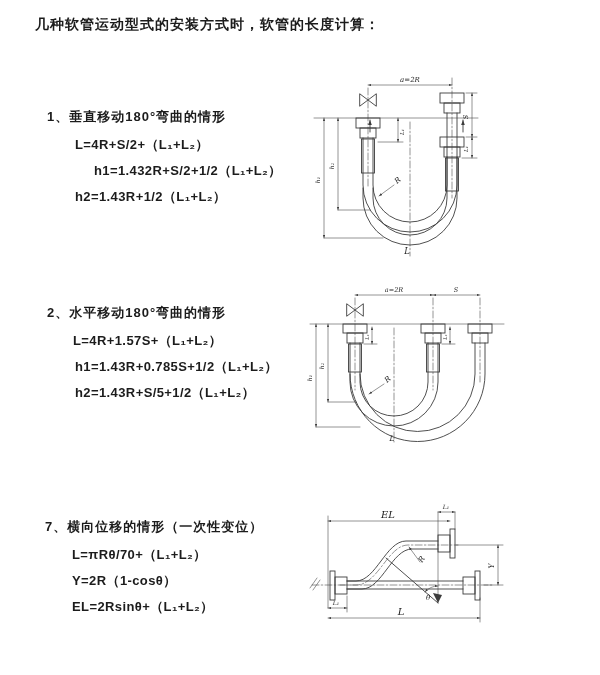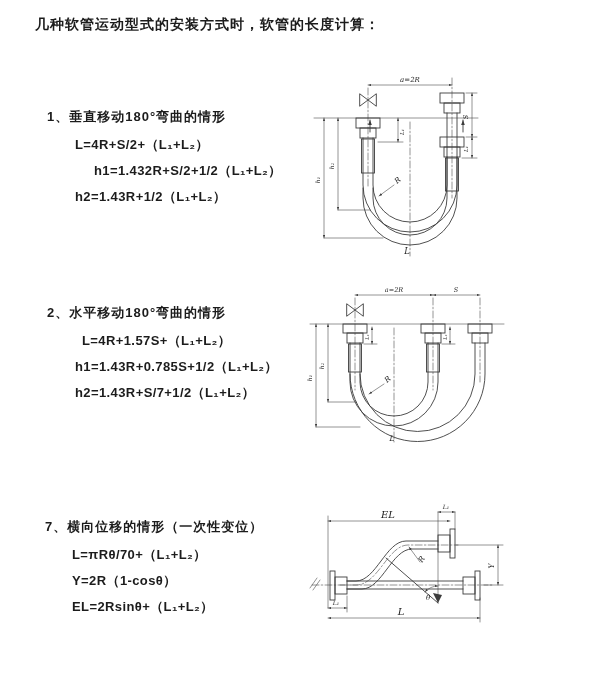--- a/index.html
+++ b/index.html
@@ -6,42 +6,42 @@
   body{
     width:600px;height:675px;position:relative;background:#ffffff;
     font-family:"Liberation Sans","DejaVu Sans",sans-serif;color:#1c1c1c;
     overflow:hidden;
   }
   .abs{position:absolute;white-space:nowrap;}
   .title{left:35px;top:16px;font-size:14px;font-weight:bold;letter-spacing:1px;}
   .heading{font-size:13px;font-weight:bold;letter-spacing:1px;}
   .formula{font-size:13px;font-weight:600;letter-spacing:0.4px;}
   .s1-h{left:47px;top:108px;} .s1-f1{left:75px;top:136px;} .s1-f2{left:85px;top:162px;margin-left:9px;} .s1-f3{left:75px;top:188px;}
-  .s2-h{left:47px;top:304px;} .s2-f1{left:82px;top:332px;} .s2-f2{left:75px;top:358px;text-align:center;} .s2-f3{left:75px;top:384px;}
+  .s2-h{left:47px;top:304px;} .s2-f1{left:73px;top:332px;} .s2-f2{left:75px;top:358px;text-align:center;} .s2-f3{left:75px;top:384px;}
   .s3-h{left:45px;top:518px;} .s3-f1{left:72px;top:546px;} .s3-f2{left:72px;top:572px;} .s3-f3{left:72px;top:598px;}
   svg.diag{position:absolute;overflow:visible;}
   .ln{stroke:#3c3c3c;fill:none;stroke-width:0.9;stroke-linecap:round;}
   .thin{stroke-width:0.55;}
   .cl{stroke-width:0.55;stroke-dasharray:7 2.2 1.6 2.2;}
   .dimtext{fill:#1e1e1e;font-family:"DejaVu Serif","Liberation Serif",serif;font-style:italic;stroke:none;}
 </style>
 </head>
 <body>
 
 <div class="abs title">几种软管运动型式的安装方式时，软管的长度计算：</div>
 
 <div class="abs heading s1-h">1、垂直移动180°弯曲的情形</div>
 <div class="abs formula s1-f1">L=4R+S/2+（L₁+L₂）</div>
 <div class="abs formula s1-f2">h1=1.432R+S/2+1/2（L₁+L₂）</div>
 <div class="abs formula s1-f3">h2=1.43R+1/2（L₁+L₂）</div>
 
 <div class="abs heading s2-h">2、水平移动180°弯曲的情形</div>
 <div class="abs formula s2-f1">L=4R+1.57S+（L₁+L₂）</div>
 <div class="abs formula s2-f2">h1=1.43R+0.785S+1/2（L₁+L₂）</div>
-<div class="abs formula s2-f3">h2=1.43R+S/7+1/2（L₁+L₂）</div>
+<div class="abs formula s2-f3">h2=1.43R+S/5+1/2（L₁+L₂）</div>
 
 <div class="abs heading s3-h">7、横向位移的情形（一次性变位）</div>
 <div class="abs formula s3-f1">L=πRθ/70+（L₁+L₂）</div>
 <div class="abs formula s3-f2">Y=2R（1-cosθ）</div>
 <div class="abs formula s3-f3">EL=2Rsinθ+（L₁+L₂）</div>
 
 <svg class="diag" style="left:310px;top:70px;" width="285" height="195" viewBox="0 0 285 195">
   <defs>
     <marker id="ar" markerWidth="7" markerHeight="6" refX="6" refY="2.2" orient="auto-start-reverse">
       <path d="M0,0 L6,2.2 L0,4.4 Z" fill="#3c3c3c"></path>

